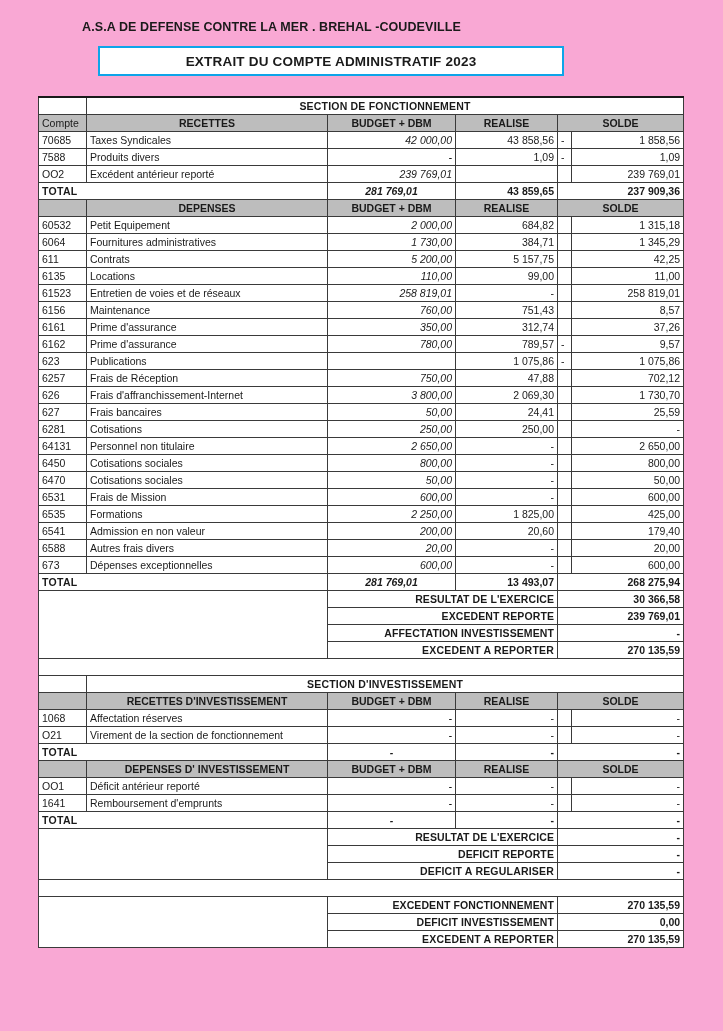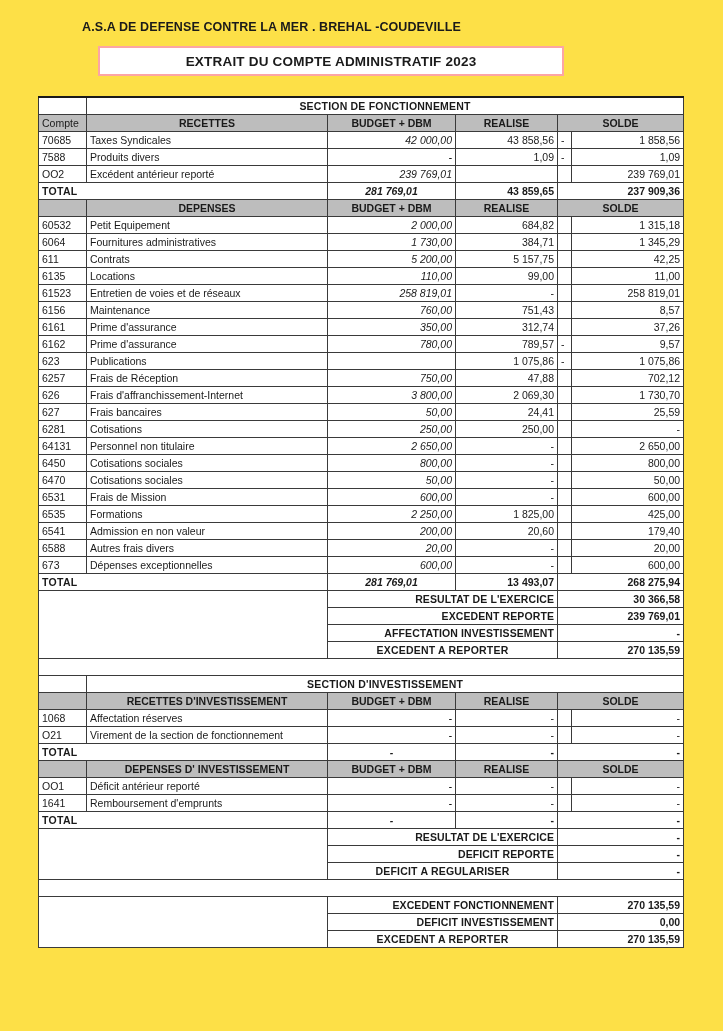--- a/index.html
+++ b/index.html
@@ -11,40 +11,40 @@
     width: 723px;
     height: 1031px;
     position: relative;
     font-family: "Liberation Sans", sans-serif;
     color: #1a1a1a;
     overflow: hidden;
   }
   .page {
     position: absolute;
     inset: 0;
-    background: #fde047;
+    background: #f9a8d4;
   }
 
   
   .org-title {
     position: absolute;
     left: 82px;
     top: 20px;
     font-size: 12.5px;
     font-weight: bold;
     letter-spacing: 0.1px;
     white-space: nowrap;
   }
   .doc-title-box {
     position: absolute;
     left: 98px;
     top: 46px;
     width: 462px;
     height: 26px;
-    border: 2px solid #fca5a5;
+    border: 2px solid #0ea5e9;
     background: #ffffff;
     display: flex;
     align-items: center;
     justify-content: center;
   }
   .doc-title-box span {
     font-size: 13.5px;
     font-weight: bold;
     letter-spacing: 0.2px;
   }
@@ -165,21 +165,21 @@
     font-size: 9.5px;
     letter-spacing: 0.1px;
   }
   .res-value {
     text-align: right;
     font-weight: bold;
     font-size: 11.5px;
     padding-right: 8px;
   }
   .res-big-label {
-    text-align: center;
+    text-align: right;
     font-weight: bold;
     font-size: 13.5px;
     height: 22px;
     line-height: 22px;
     letter-spacing: 0.2px;
   }
   .res-big-value {
     text-align: right;
     font-weight: bold;
     font-size: 13px;

